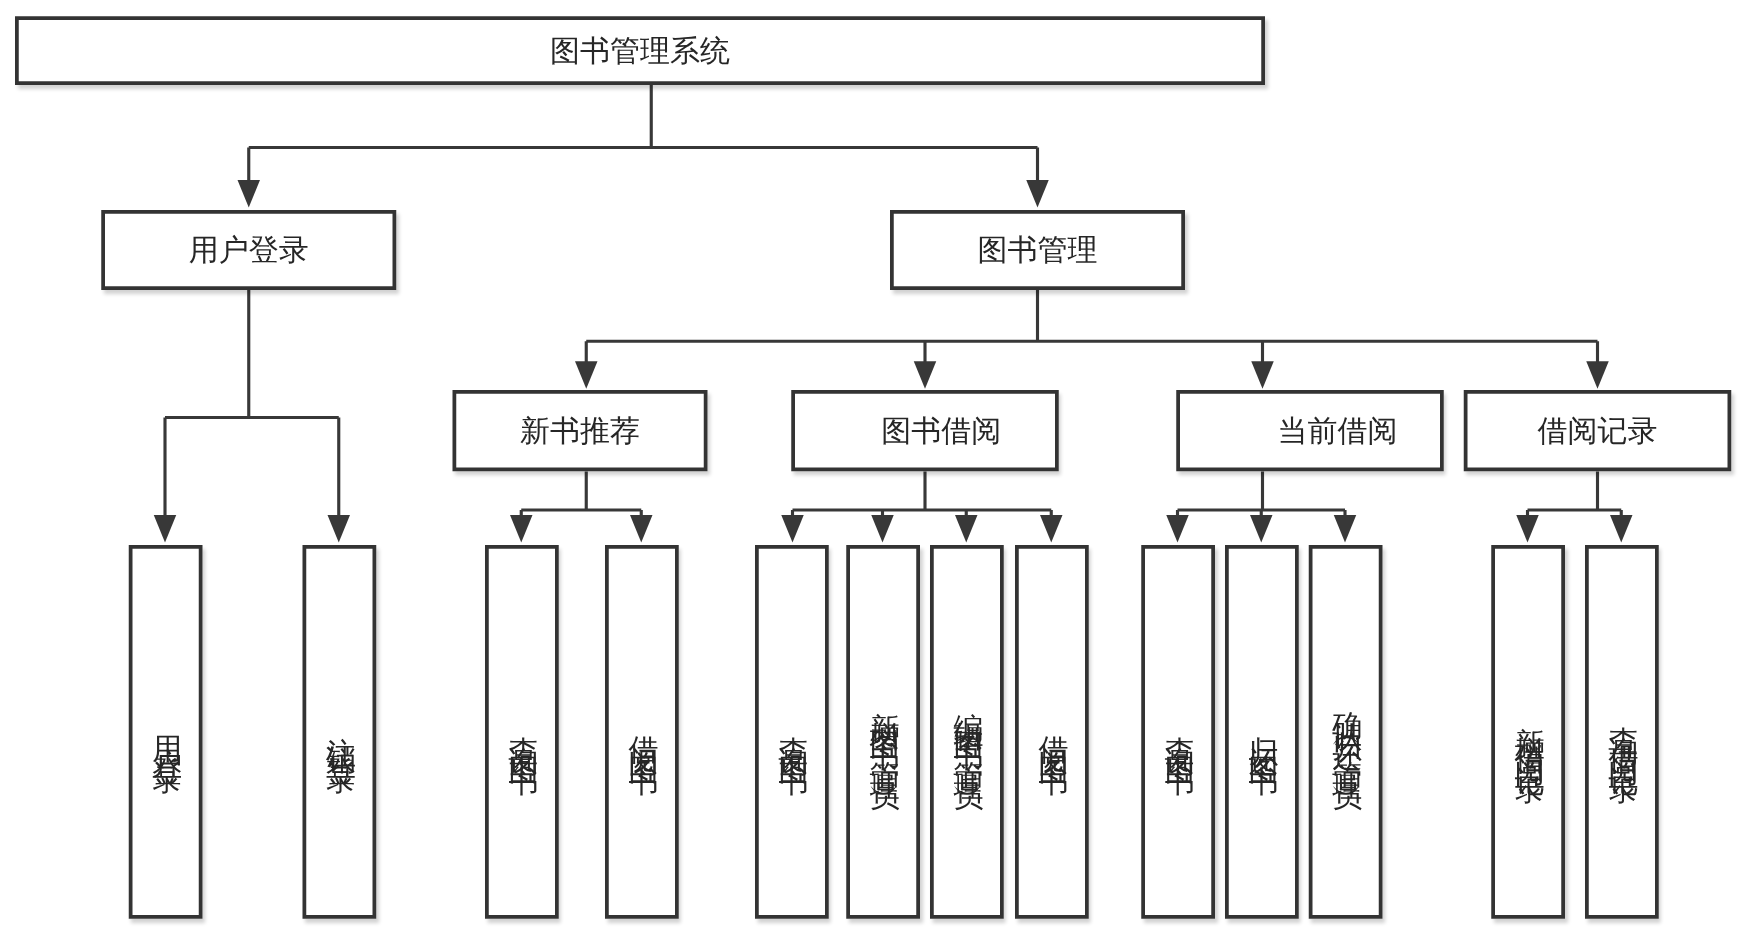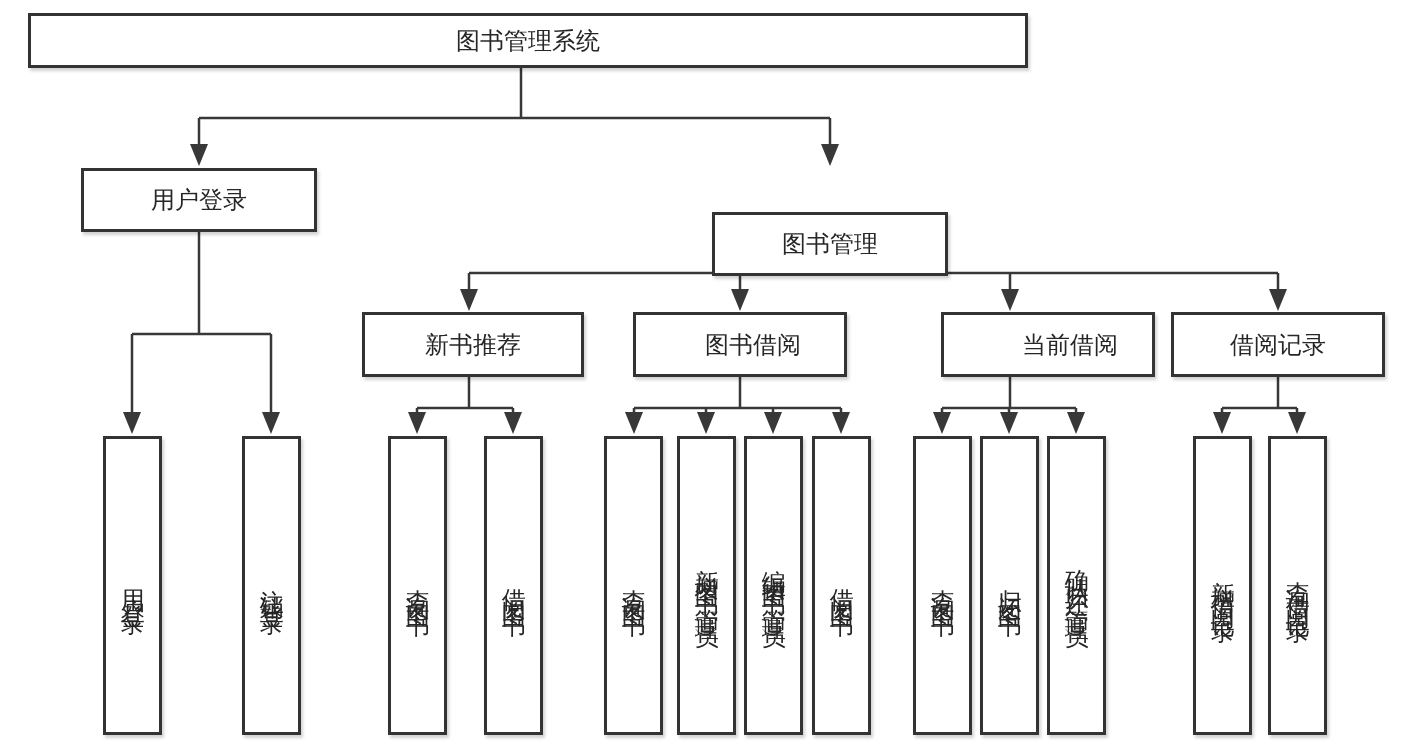--- a/index.html
+++ b/index.html
@@ -87,26 +87,26 @@
       <polygon points="764,412 782,412 773,434"></polygon>
       <polygon points="832,412 850,412 841,434"></polygon>
       <polygon points="933,412 951,412 942,434"></polygon>
       <polygon points="1000,412 1018,412 1009,434"></polygon>
       <polygon points="1067,412 1085,412 1076,434"></polygon>
       <polygon points="1213,412 1231,412 1222,434"></polygon>
       <polygon points="1288,412 1306,412 1297,434"></polygon>
     </g>
   </svg>
 
-  <div class="node" style="left:28px; top:13px; width:1000px; height:55px;">图书管理系统</div>
+  <div class="node" style="left:12px; top:13px; width:1000px; height:55px;">图书管理系统</div>
 
   <div class="node" style="left:81px; top:168px; width:236px; height:64px;">用户登录</div>
-  <div class="node" style="left:712px; top:168px; width:236px; height:64px;margin-top:44px;">图书管理</div>
+  <div class="node" style="left:712px; top:168px; width:236px; height:64px;">图书管理</div>
 
-  <div class="node" style="left:362px; top:312px; width:222px; height:65px;">新书推荐</div>
+  <div class="node" style="left:362px; top:312px; width:204px; height:65px;">新书推荐</div>
   <div class="node" style="left:633px; top:312px; width:214px; height:65px;padding-left:26px;">图书借阅</div>
   <div class="node" style="left:941px; top:312px; width:214px; height:65px;padding-left:44px;">当前借阅</div>
   <div class="node" style="left:1171px; top:312px; width:214px; height:65px;">借阅记录</div>
 
   <div class="node leaf" style="left:103px; top:436px; width:59px; height:299px;">用户登录</div>
   <div class="node leaf" style="left:242px; top:436px; width:59px; height:299px;">注销登录</div>
 
   <div class="node leaf" style="left:388px; top:436px; width:59px; height:299px;">查询图书</div>
   <div class="node leaf" style="left:484px; top:436px; width:59px; height:299px;">借阅图书</div>
 

